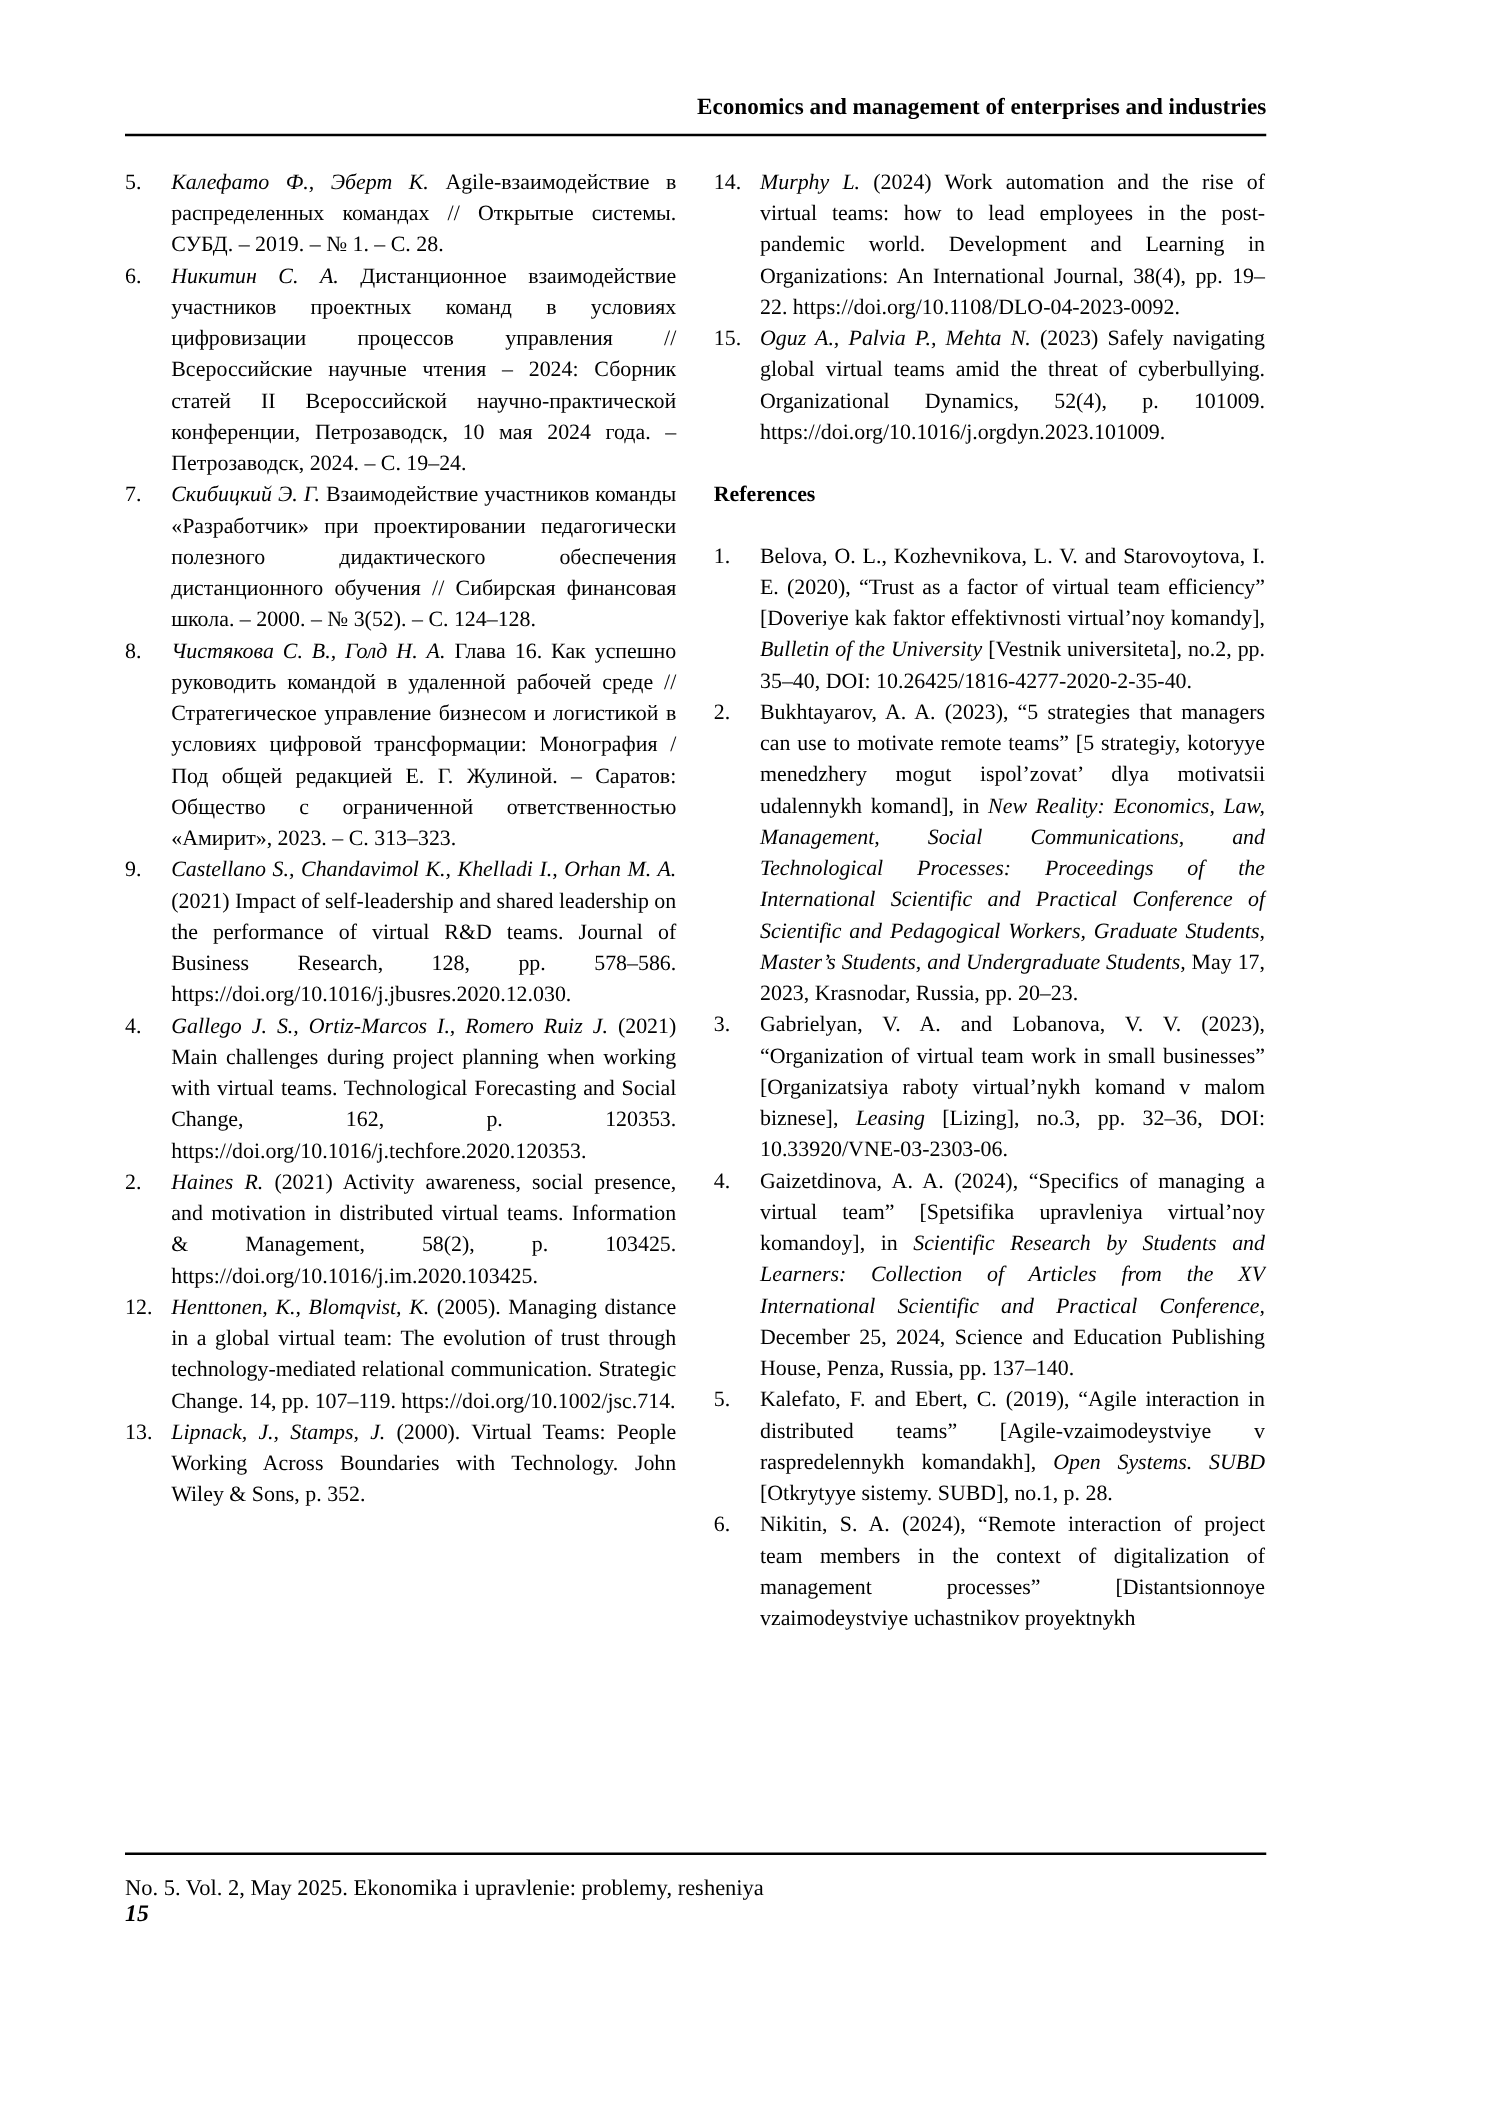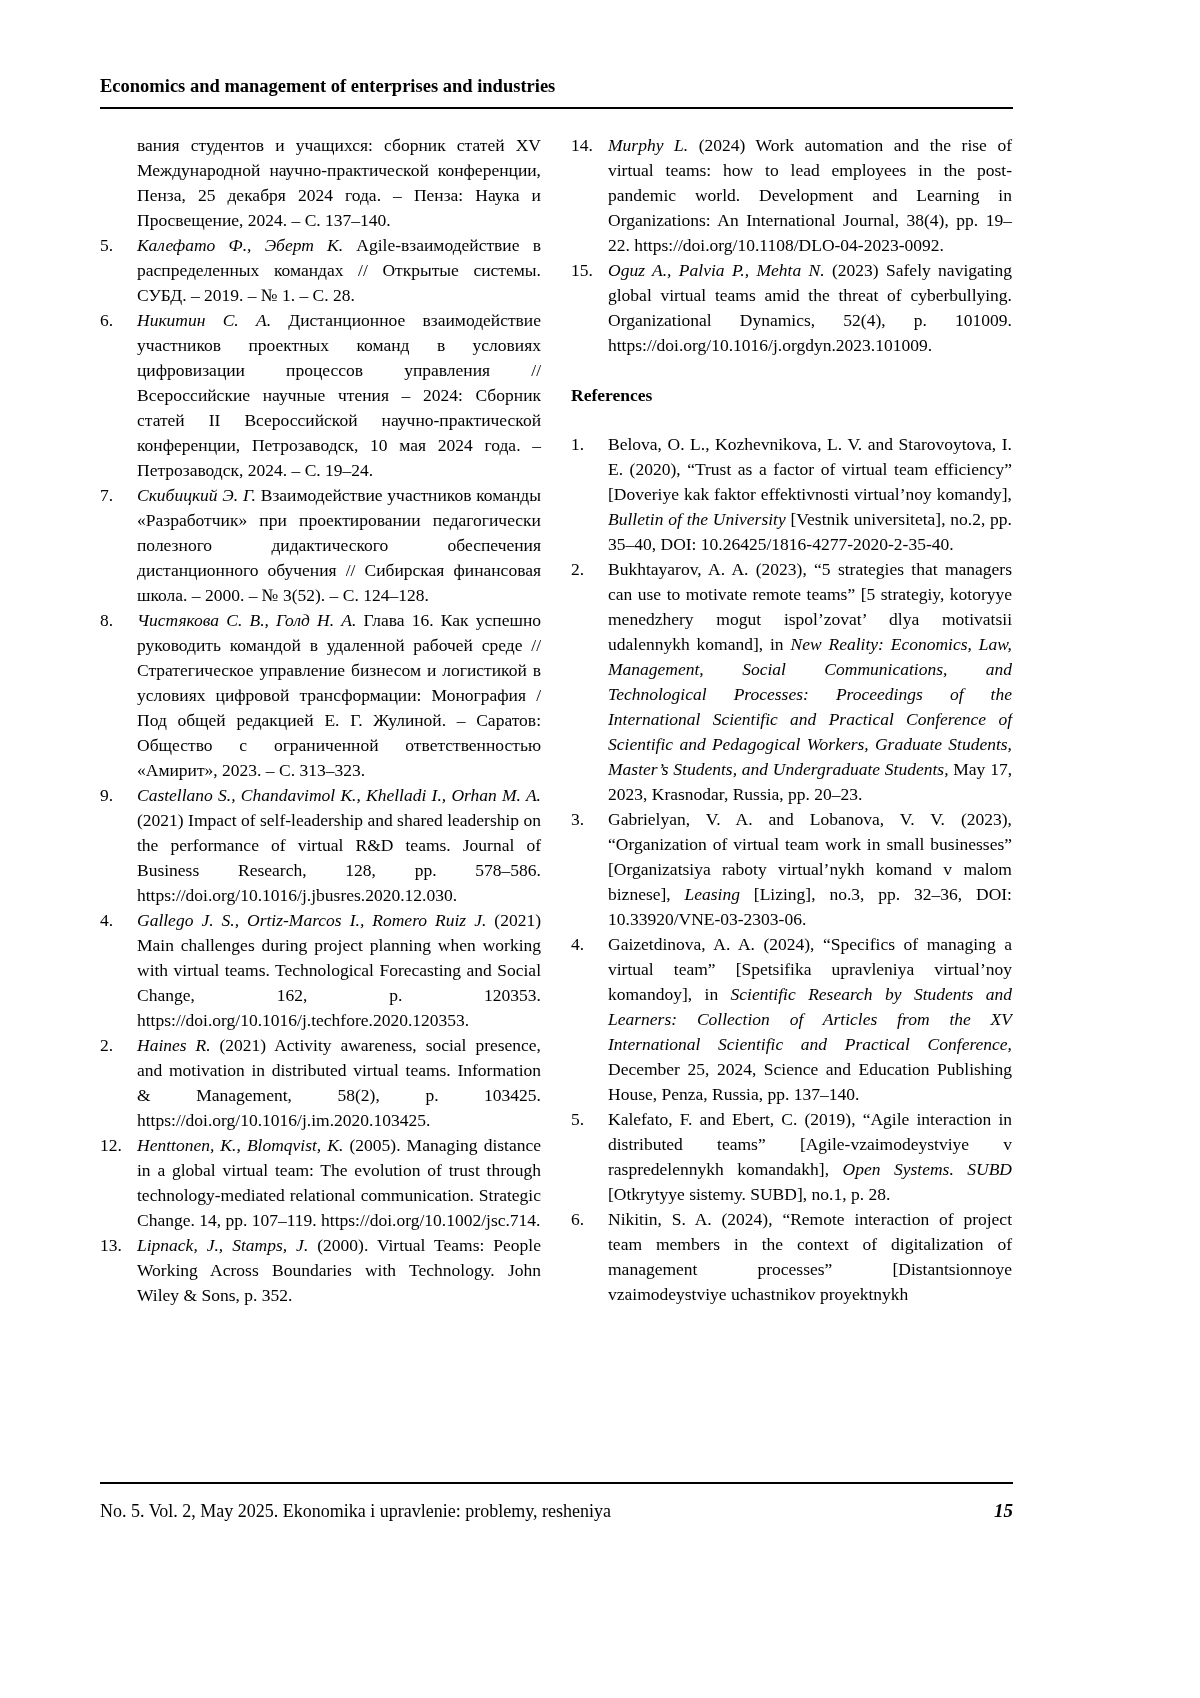--- a/index.html
+++ b/index.html
@@ -13,21 +13,21 @@
     height: 1698px;
     margin: 0 auto;
     background: #ffffff;
     color: #000000;
     font-family: "Liberation Serif", "DejaVu Serif", serif;
     box-sizing: border-box;
     padding: 74px 187px 0 100px;
     overflow: hidden;
   }
   .running-head {
-    text-align: left;
+    text-align: right;
     font-weight: bold;
     font-size: 18.5px;
     line-height: 24px;
     padding-bottom: 9px;
   }
   .rule {
     border: 0;
     border-top: 2.5px solid #000;
     margin: 0;
   }
@@ -68,40 +68,40 @@
     left: 100px;
     right: 187px;
     top: 1482px;
   }
   .footer-row {
     display: flex;
     justify-content: space-between;
     align-items: baseline;
     padding-top: 16px;
     font-size: 18px;
+    flex-direction: column;
   }
   .page-number {
     font-weight: bold;
     font-size: 19px;
     font-style: italic;
   }
 </style>
 </head>
 <body>
 
 <div class="page">
 
   <header>
     <div class="running-head">Economics and management of enterprises and industries</div>
     <hr class="rule">
   </header>
 
   <main class="columns">
     <div class="col" id="col-left" lang="ru">
-        <div class="ref-item"><span class="ref-text"><span>вания студентов и учащихся: сборник статей XV Международной научно-практической конференции, Пенза, 25 декабря 2024 года. – Пенза: Наука и Просвещение, 2024. – С. 137–140.</span></span></div>
         <div class="ref-item"><span class="ref-num">5.</span><span class="ref-text"><i>Калефато Ф., Эберт К.</i><span> Agile-взаимодействие в распределенных командах // Открытые системы. СУБД. – 2019. – № 1. – С. 28.</span></span></div>
         <div class="ref-item"><span class="ref-num">6.</span><span class="ref-text"><i>Никитин С. А.</i><span> Дистанционное взаимодействие участников проектных команд в условиях цифровизации процессов управления // Всероссийские научные чтения – 2024: Сборник статей II Всероссийской научно-практической конференции, Петрозаводск, 10 мая 2024 года. – Петрозаводск, 2024. – С. 19–24.</span></span></div>
         <div class="ref-item"><span class="ref-num">7.</span><span class="ref-text"><i>Скибицкий Э. Г.</i><span> Взаимодействие участников команды «Разработчик» при проектировании педагогически полезного дидактического обеспечения дистанционного обучения // Сибирская финансовая школа. – 2000. – № 3(52). – С. 124–128.</span></span></div>
         <div class="ref-item"><span class="ref-num">8.</span><span class="ref-text"><i>Чистякова С. В., Голд Н. А.</i><span> Глава 16. Как успешно руководить командой в удаленной рабочей среде // Стратегическое управление бизнесом и логистикой в условиях цифровой трансформации: Монография / Под общей редакцией Е. Г. Жулиной. – Саратов: Общество с ограниченной ответственностью «Амирит», 2023. – С. 313–323.</span></span></div>
         <div class="ref-item"><span class="ref-num">9.</span><span class="ref-text"><i>Castellano S., Chandavimol K., Khelladi I., Orhan M. A.</i><span> (2021) Impact of self-leadership and shared leadership on the performance of virtual R&amp;D teams. Journal of Business Research, 128, pp. 578–586. https://doi.org/10.1016/j.jbusres.2020.12.030.</span></span></div>
         <div class="ref-item"><span class="ref-num">4.</span><span class="ref-text"><i>Gallego J. S., Ortiz-Marcos I., Romero Ruiz J.</i><span> (2021) Main challenges during project planning when working with virtual teams. Technological Forecasting and Social Change, 162, p. 120353. https://doi.org/10.1016/j.techfore.2020.120353.</span></span></div>
         <div class="ref-item"><span class="ref-num">2.</span><span class="ref-text"><i>Haines R.</i><span> (2021) Activity awareness, social presence, and motivation in distributed virtual teams. Information &amp; Management, 58(2), p. 103425. https://doi.org/10.1016/j.im.2020.103425.</span></span></div>
         <div class="ref-item"><span class="ref-num">12.</span><span class="ref-text"><i>Henttonen, K., Blomqvist, K.</i><span> (2005). Managing distance in a global virtual team: The evolution of trust through technology-mediated relational communication. Strategic Change. 14, pp. 107–119. https://doi.org/10.1002/jsc.714.</span></span></div>
         <div class="ref-item"><span class="ref-num">13.</span><span class="ref-text"><i>Lipnack, J., Stamps, J.</i><span> (2000). Virtual Teams: People Working Across Boundaries with Technology. John Wiley &amp; Sons, p. 352.</span></span></div>
       </div>

